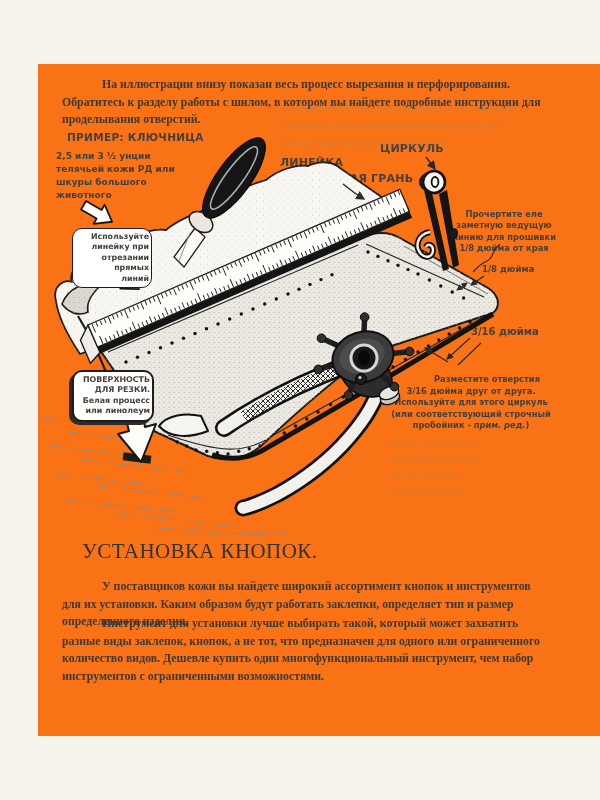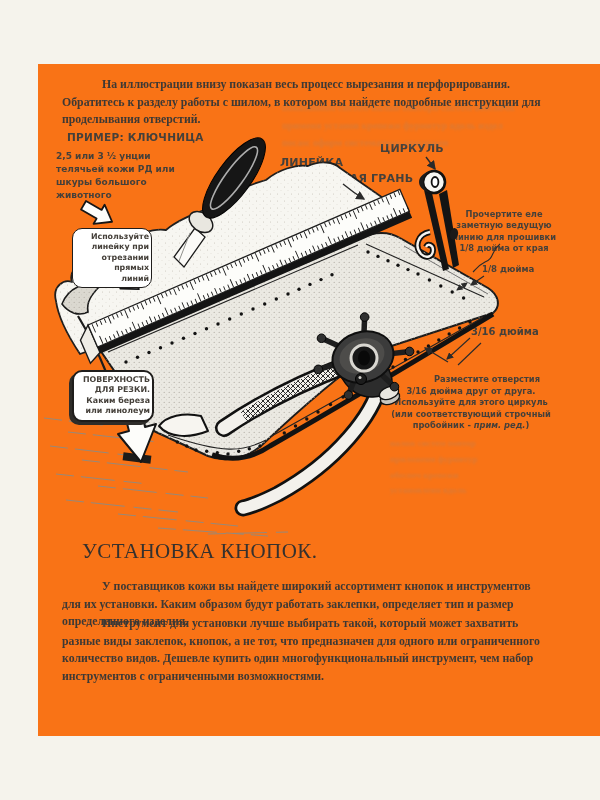--- a/index.html
+++ b/index.html
@@ -257,21 +257,21 @@
   <div class="lbl lbl-sm" style="left:344px;top:299px;width:178px;text-align:center;">
     <span style="white-space:pre-line;margin-left:32px;">Разместите отверстия
 3/16 дюйма друг от друга.
 Используйте для этого циркуль
 (или соответствующий строчный
 пробойник - </span><i>прим. ред.</i><span>)</span>
   </div>
 
   <div class="boxnote" style="left:34px;top:306px;width:74px;border-width:2px;box-shadow:-3px 3px 0 #2e2c29;">ПОВЕРХНОСТЬ
 ДЛЯ РЕЗКИ.
-Каким береза
+Белая процесс
 или линолеум</div>
 
   <div class="heading" style="left:26px;top:475px;margin-left:18px;">УСТАНОВКА КНОПОК.</div>
 
   <div class="serif-par indent" style="left:24px;top:514px;width:482px;">У поставщиков кожи вы найдете широкий ассортимент кнопок и инструментов для их установки. Каким образом будут работать заклепки, определяет тип и размер определенного изделия.</div>
 
   <div class="serif-par indent" style="left:24px;top:551px;width:482px;">Инструмент для установки лучше выбирать такой, который может захватить разные виды заклепок, кнопок, а не тот, что предназначен для одного или ограниченного количество видов. Дешевле купить один многофункциональный инструмент, чем набор инструментов с ограниченными возможностями.</div>
 </div>
 
 </body></html>

